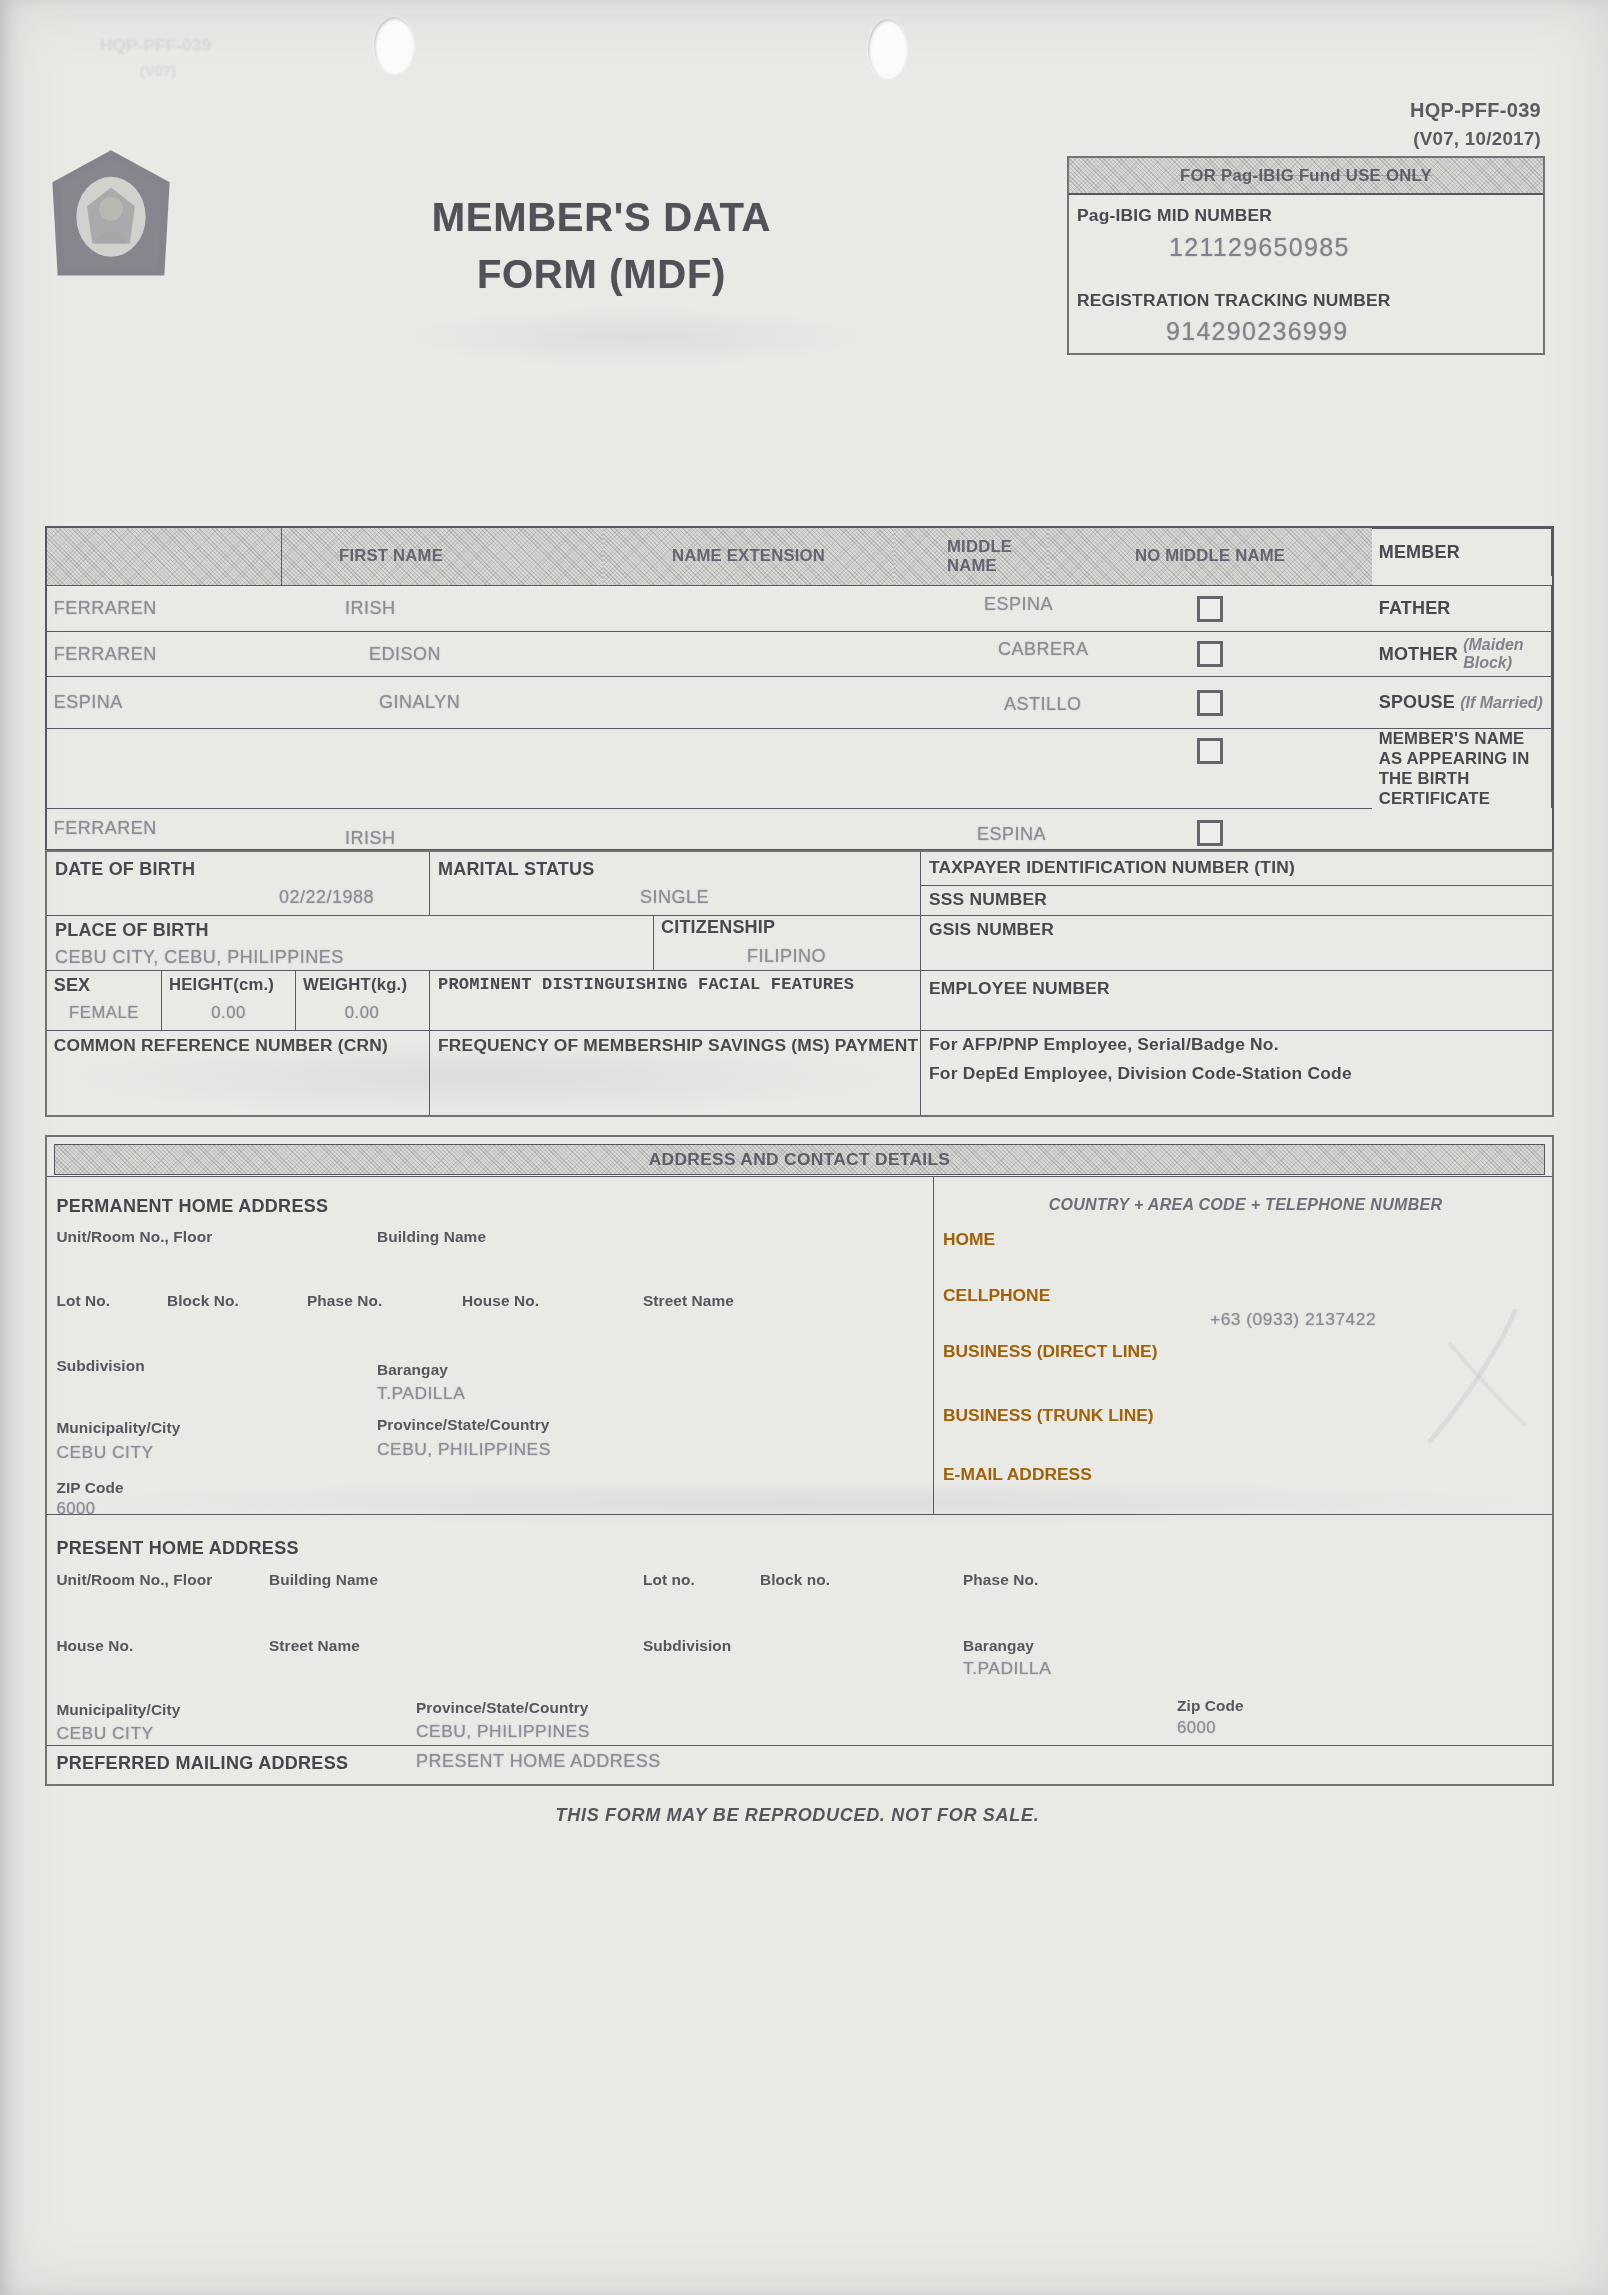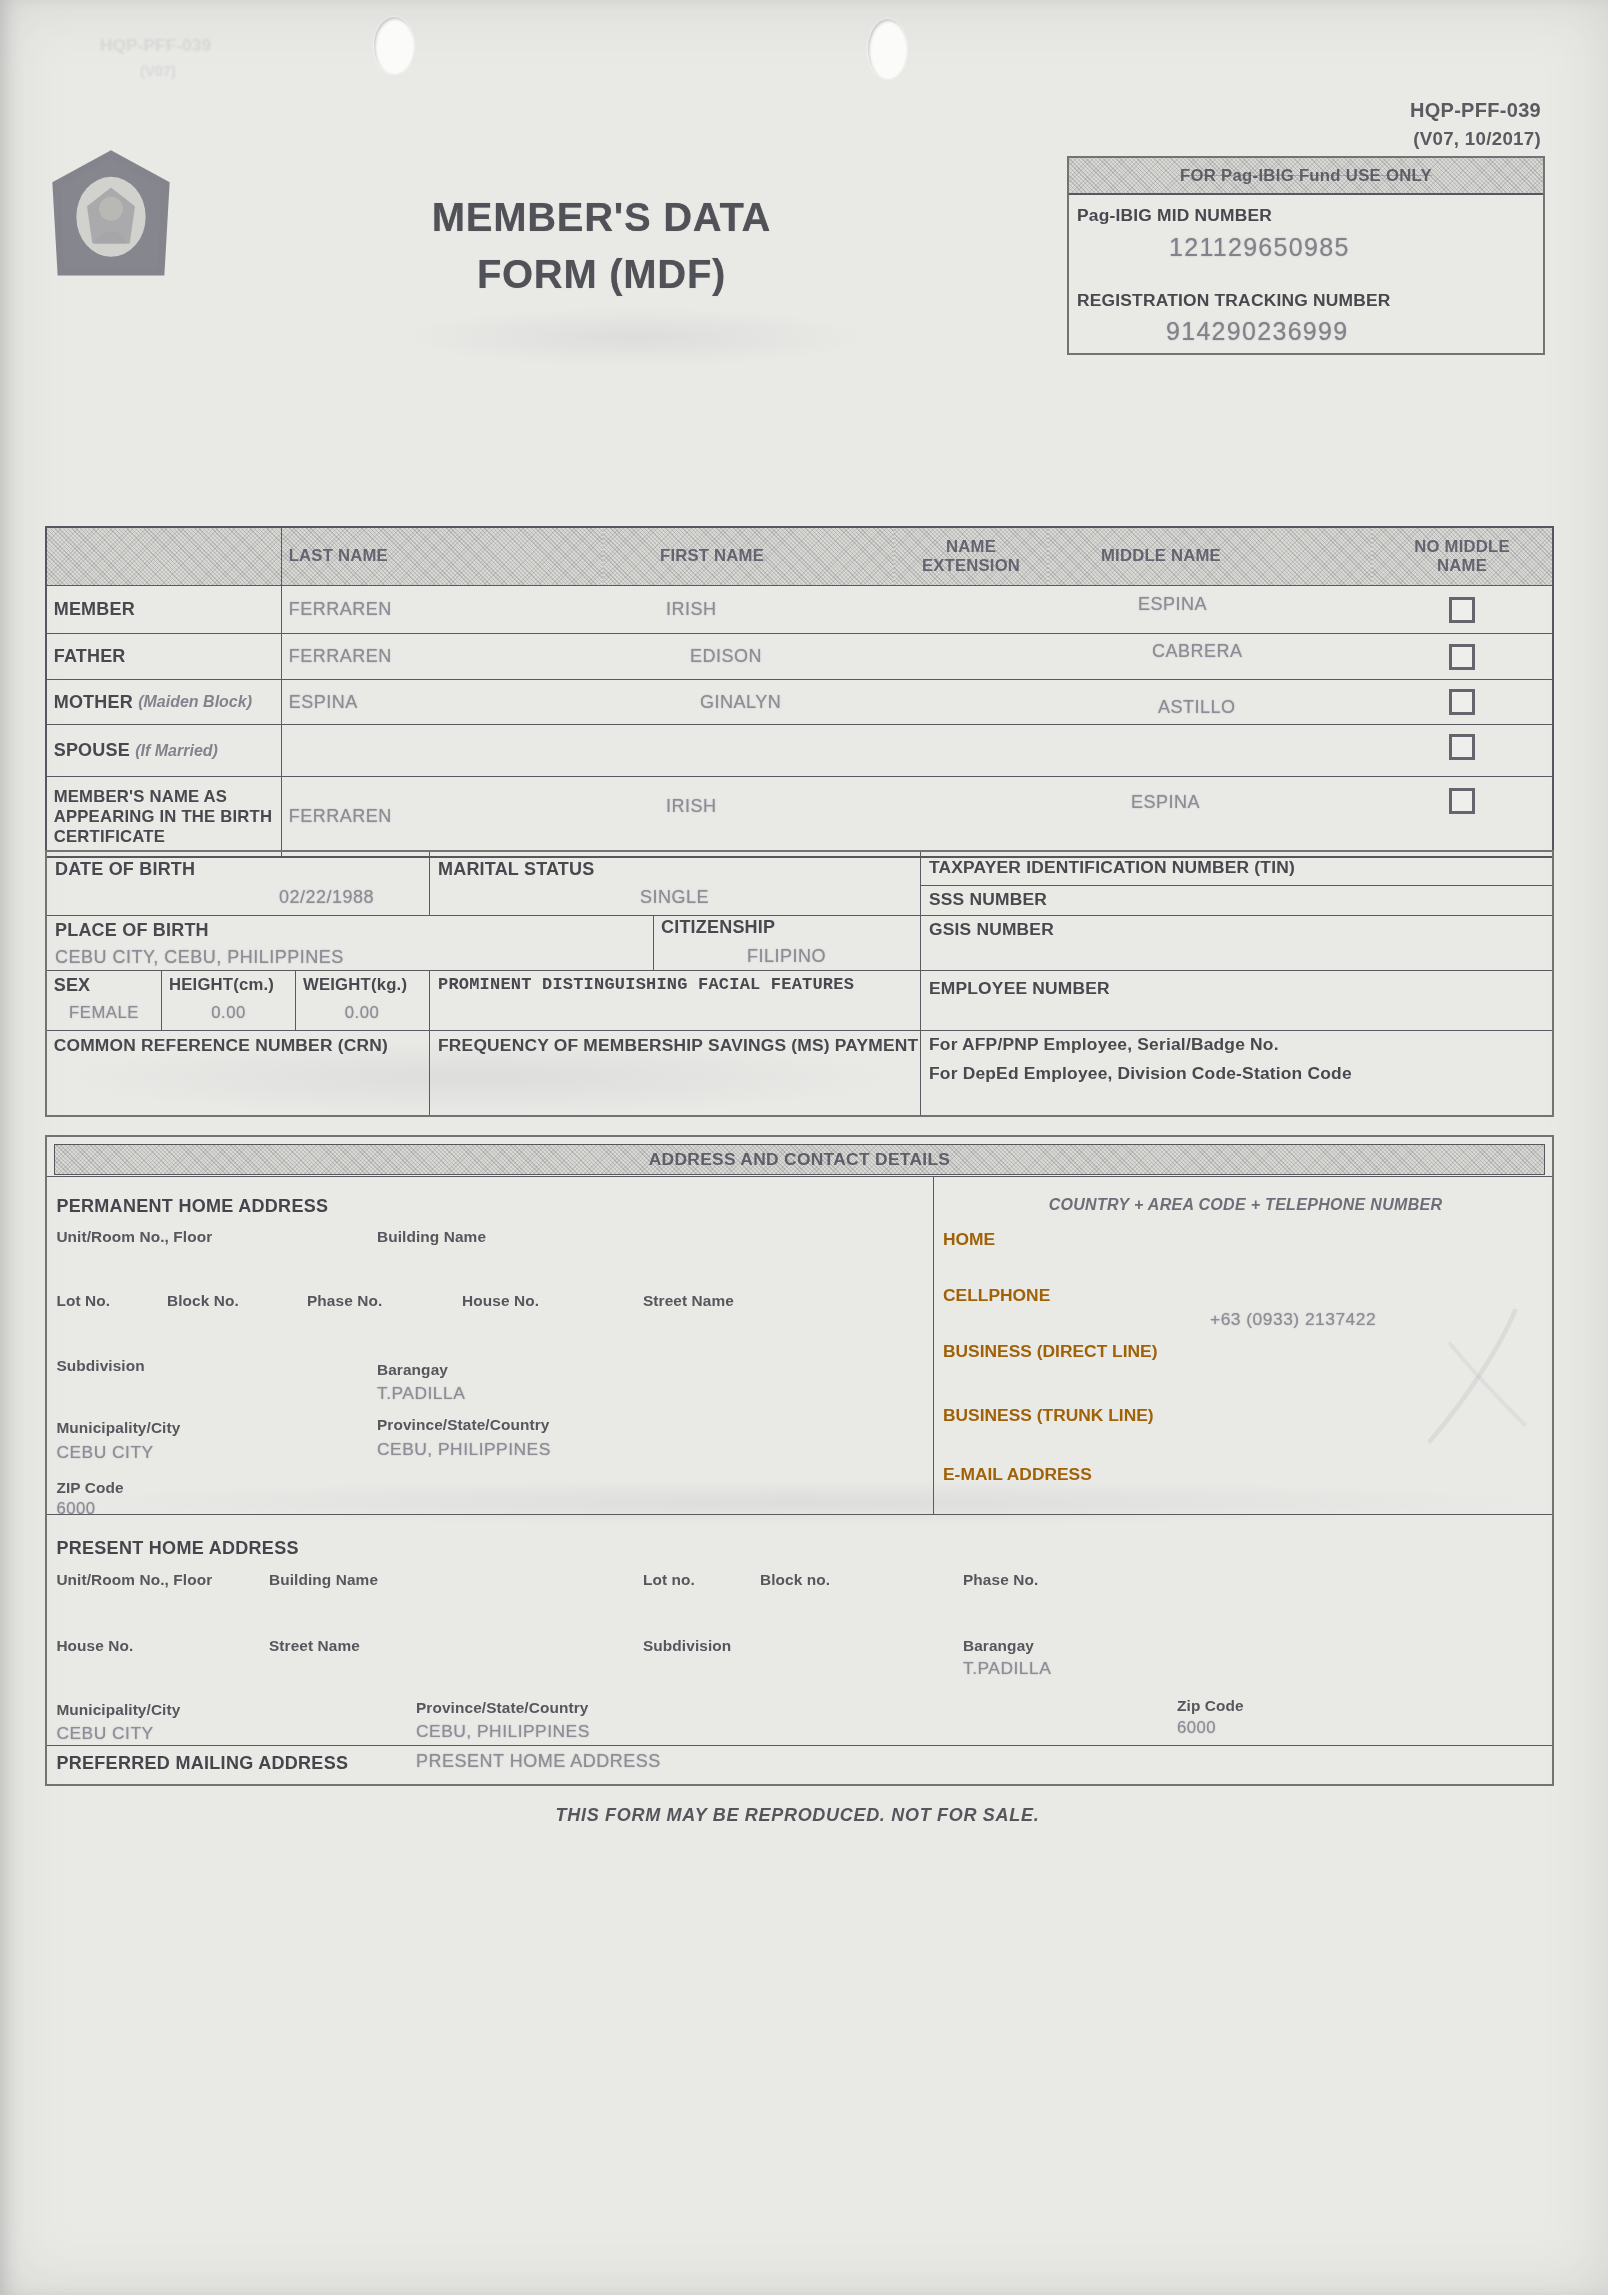--- a/index.html
+++ b/index.html
@@ -87,21 +87,20 @@
     <div class="lbl" style="position:absolute;left:8px;top:47px;font-size:17.4px;">Pag-IBIG MID NUMBER</div>
     <div class="big-val" style="position:absolute;left:100px;top:75px;">121129650985</div>
     <div class="lbl" style="position:absolute;left:8px;top:132px;font-size:17.4px;">REGISTRATION TRACKING NUMBER</div>
     <div class="big-val" style="position:absolute;left:97px;top:159px;">914290236999</div>
   </div>
 
 
   <div class="name-table">
 
     <div class="nt-cell hatch labcol" style="height:57px;"></div>
-    <div class="nt-cell hatch nt-h" style="padding-left:6.7px;">LAST NAME</div>
     <div class="nt-cell hatch nt-h" style="padding-left:57px;">FIRST NAME</div>
     <div class="nt-cell hatch nt-h" style="justify-content:center;text-align:center;padding:0 13.4px;">NAME EXTENSION</div>
     <div class="nt-cell hatch nt-h" style="padding-left:53px;">MIDDLE NAME</div>
     <div class="nt-cell hatch nt-h" style="justify-content:center;text-align:center;padding:0 30px;">NO MIDDLE NAME</div>
 
     <div class="nt-cell labcol rt lbl" style="height:47px;">MEMBER</div>
     <div class="nt-cell rt val" style="padding-left:6.7px;">FERRAREN</div>
     <div class="nt-cell rt val" style="padding-left:63px;">IRISH</div>
     <div class="nt-cell rt val"></div>
     <div class="nt-cell rt val" style="padding-left:90px;align-items:flex-start;padding-top:8px;">ESPINA</div>

